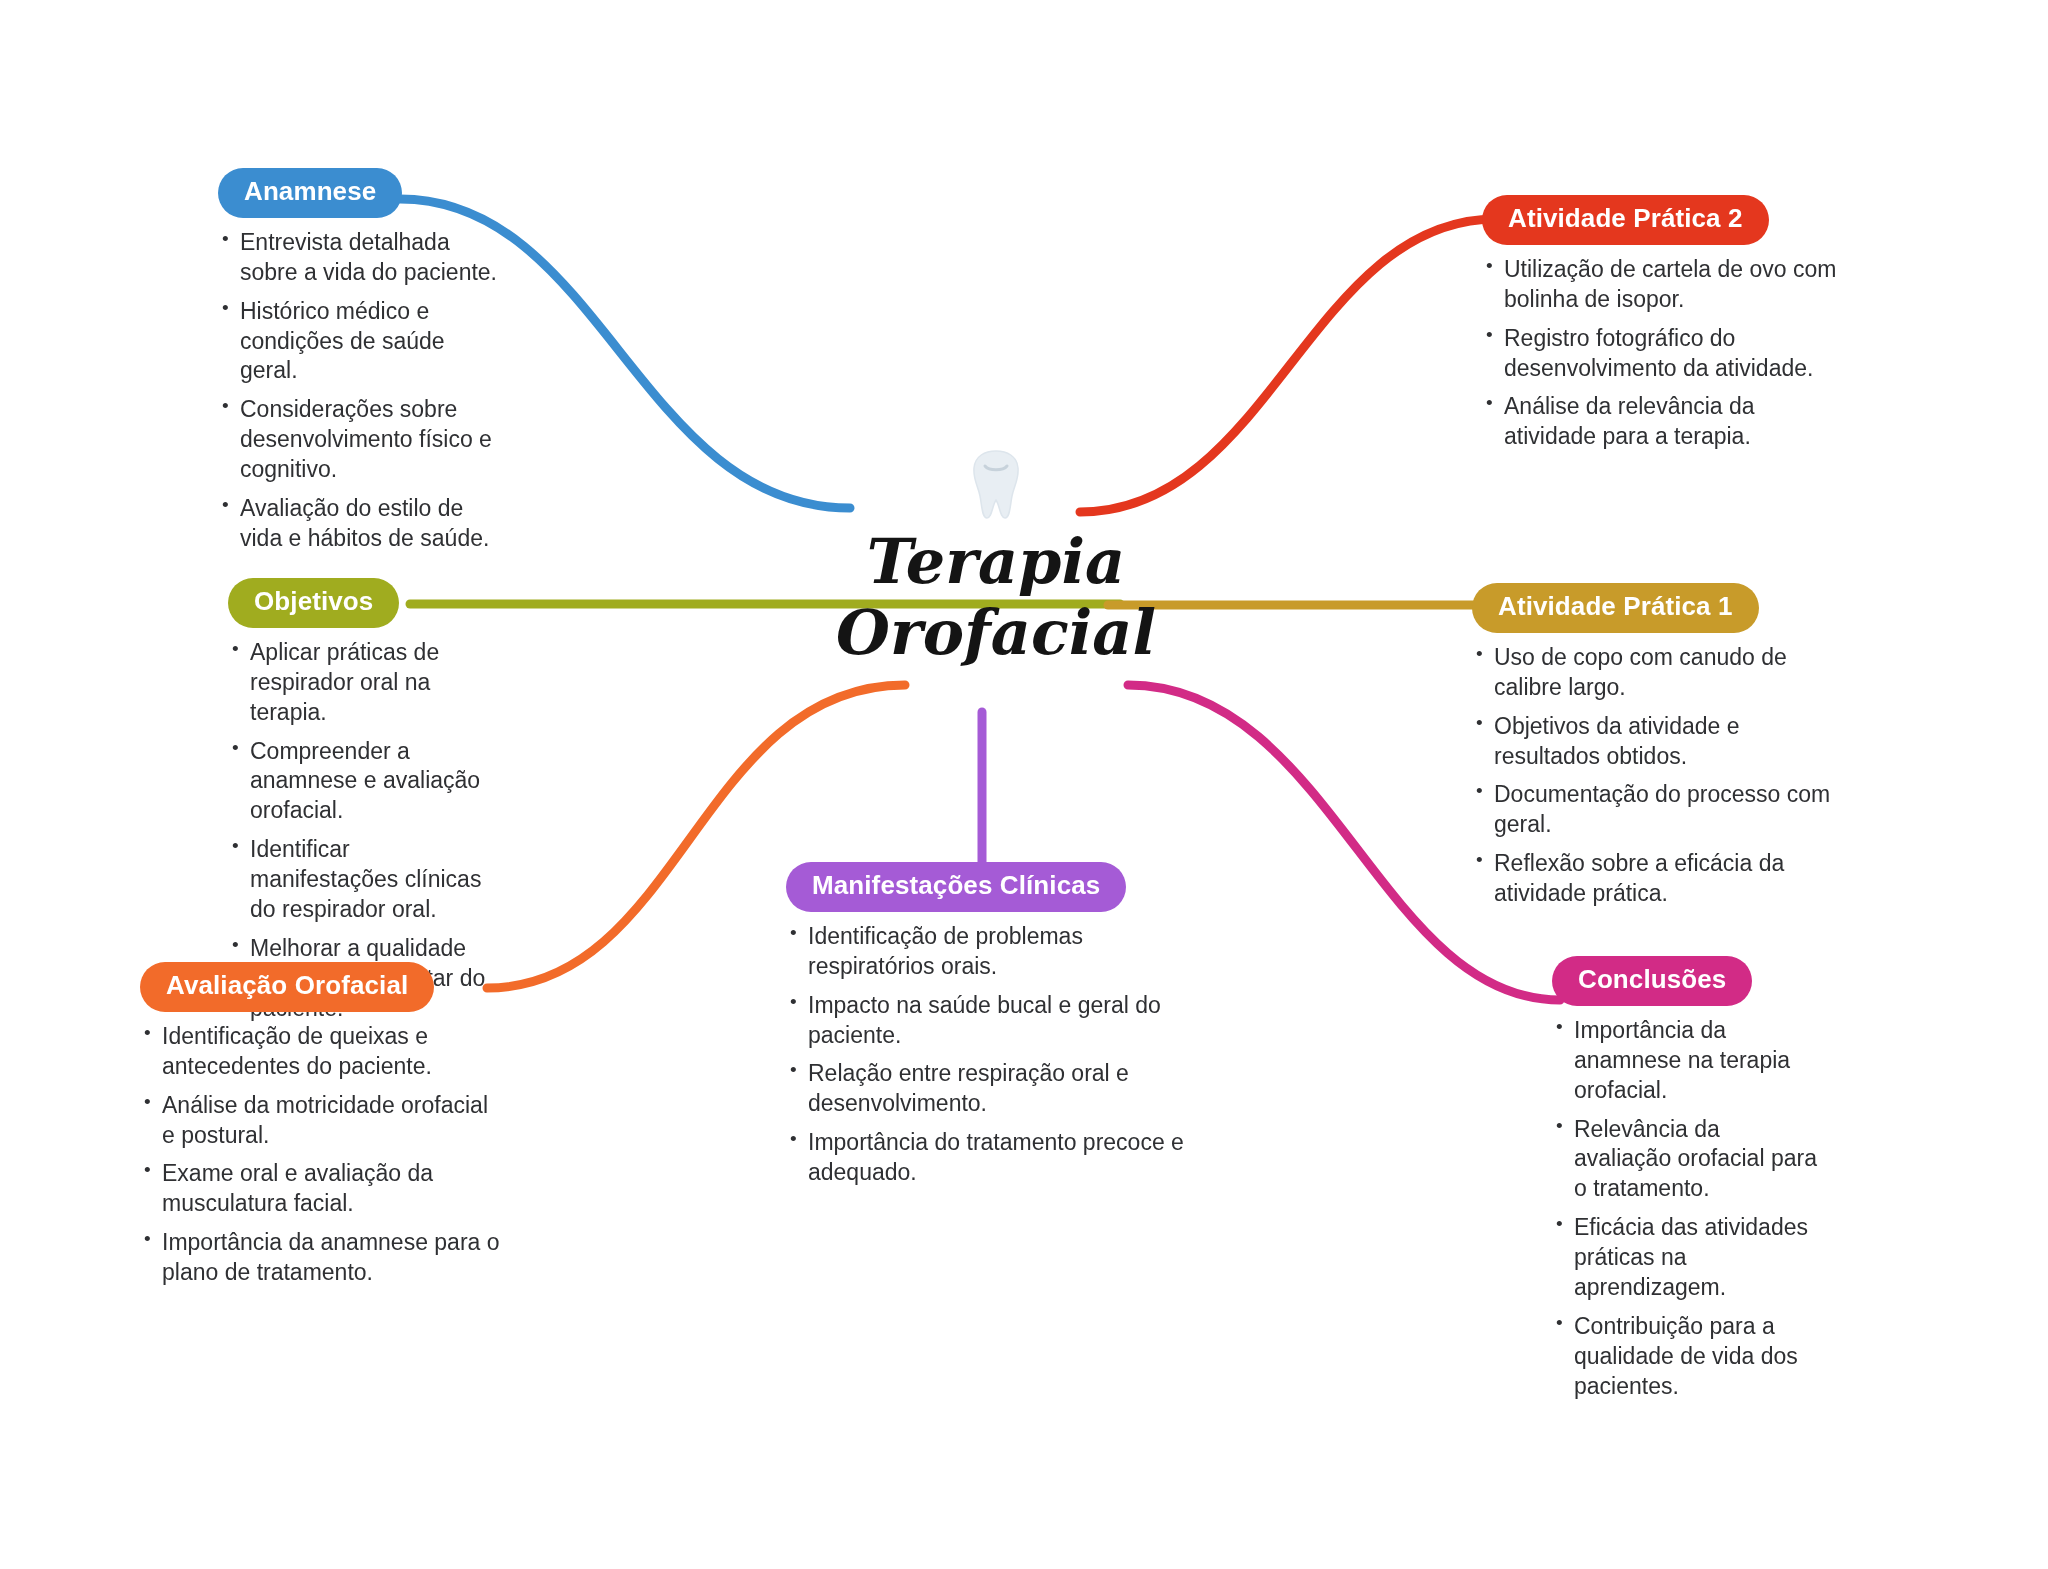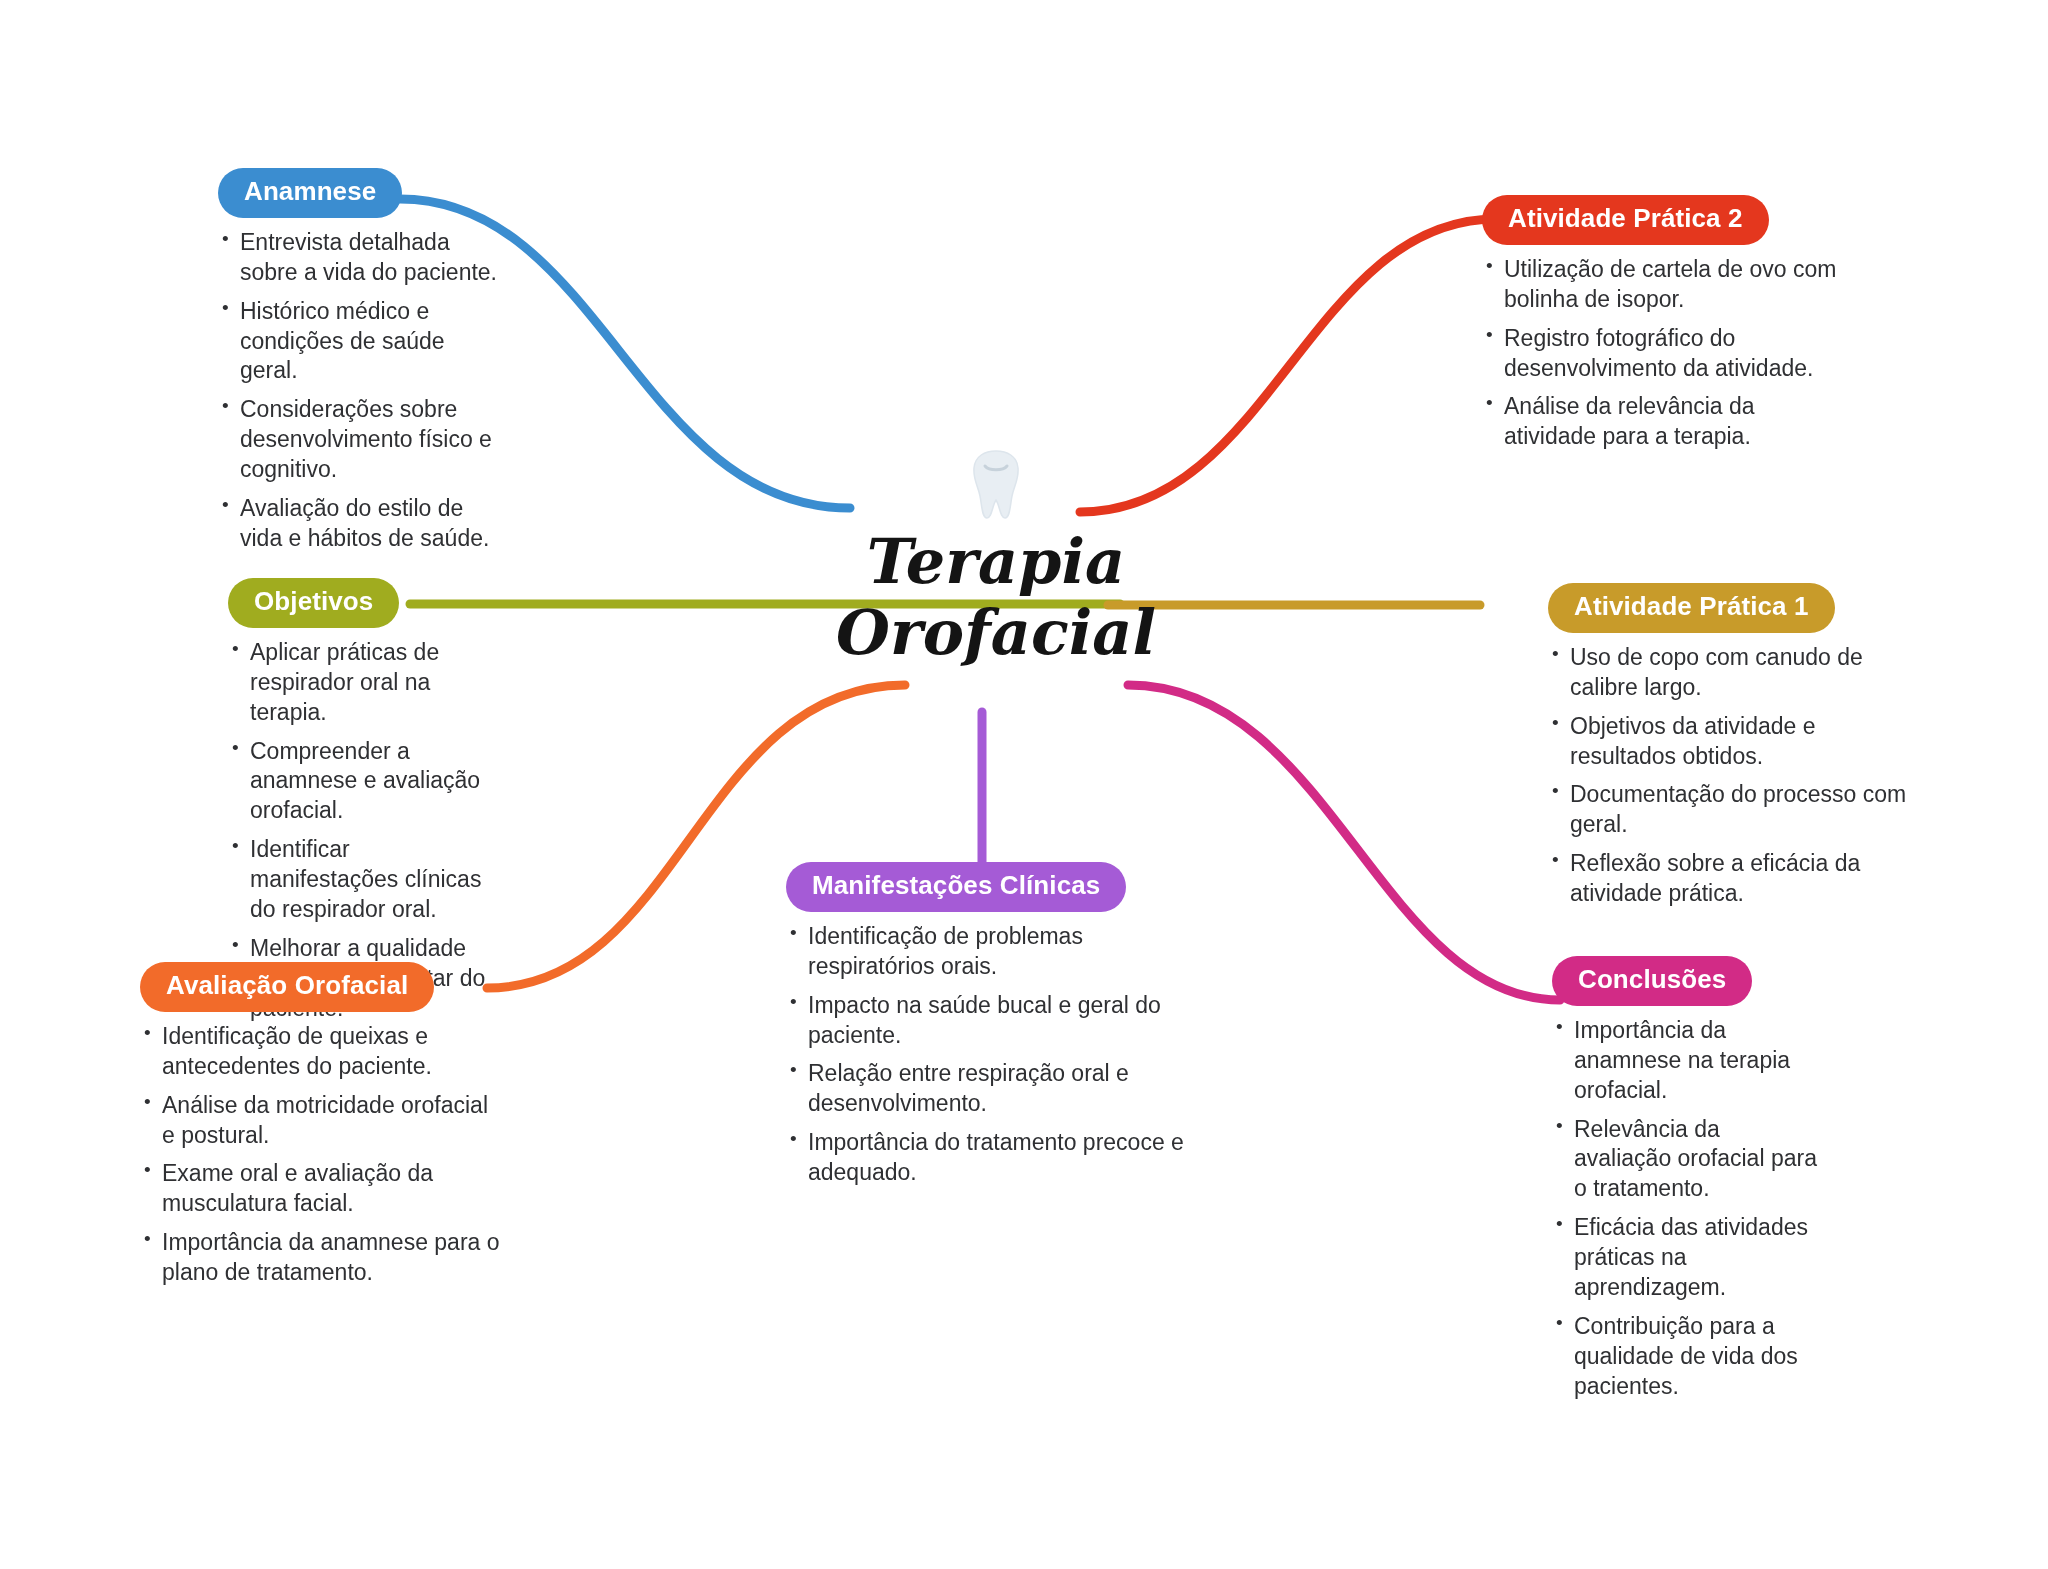--- a/index.html
+++ b/index.html
@@ -78,21 +78,21 @@
     justify-content: center;
     margin-bottom: 4px;
   }
 
   
   #node-anamnese      { left: 218px; top: 168px;  width: 280px; }
   #node-objetivos     { left: 228px; top: 578px;  width: 270px; }
   #node-avaliacao     { left: 140px; top: 962px;  width: 360px; }
   #node-manifestacoes { left: 786px; top: 862px;  width: 400px; }
   #node-atividade2    { left: 1482px; top: 195px; width: 370px; }
-  #node-atividade1    { left: 1548px; top: 583px; width: 370px; }
+  #node-atividade1    { left: 1472px; top: 583px; width: 370px; }
   #node-conclusoes    { left: 1552px; top: 956px; width: 270px; }
 
   #center { left: 836px; top: 448px; width: 320px; }
 </style>
 </head>
 <body>
 
 <div id="canvas">
 
   <svg class="connectors" viewBox="0 0 2048 1569">

